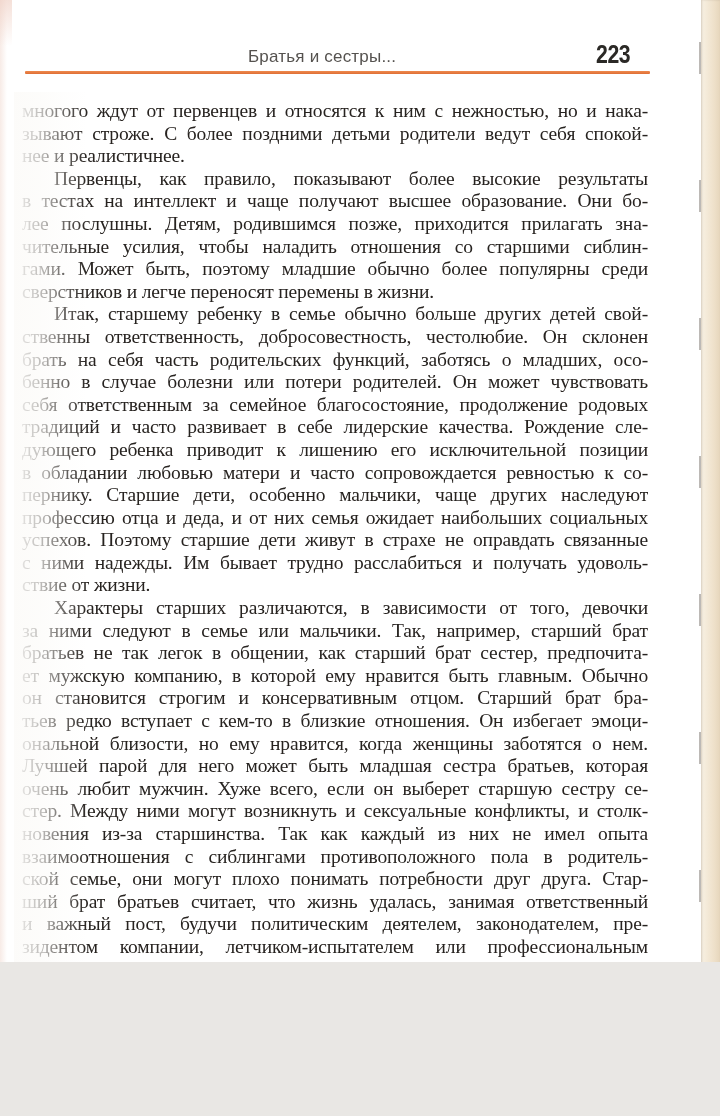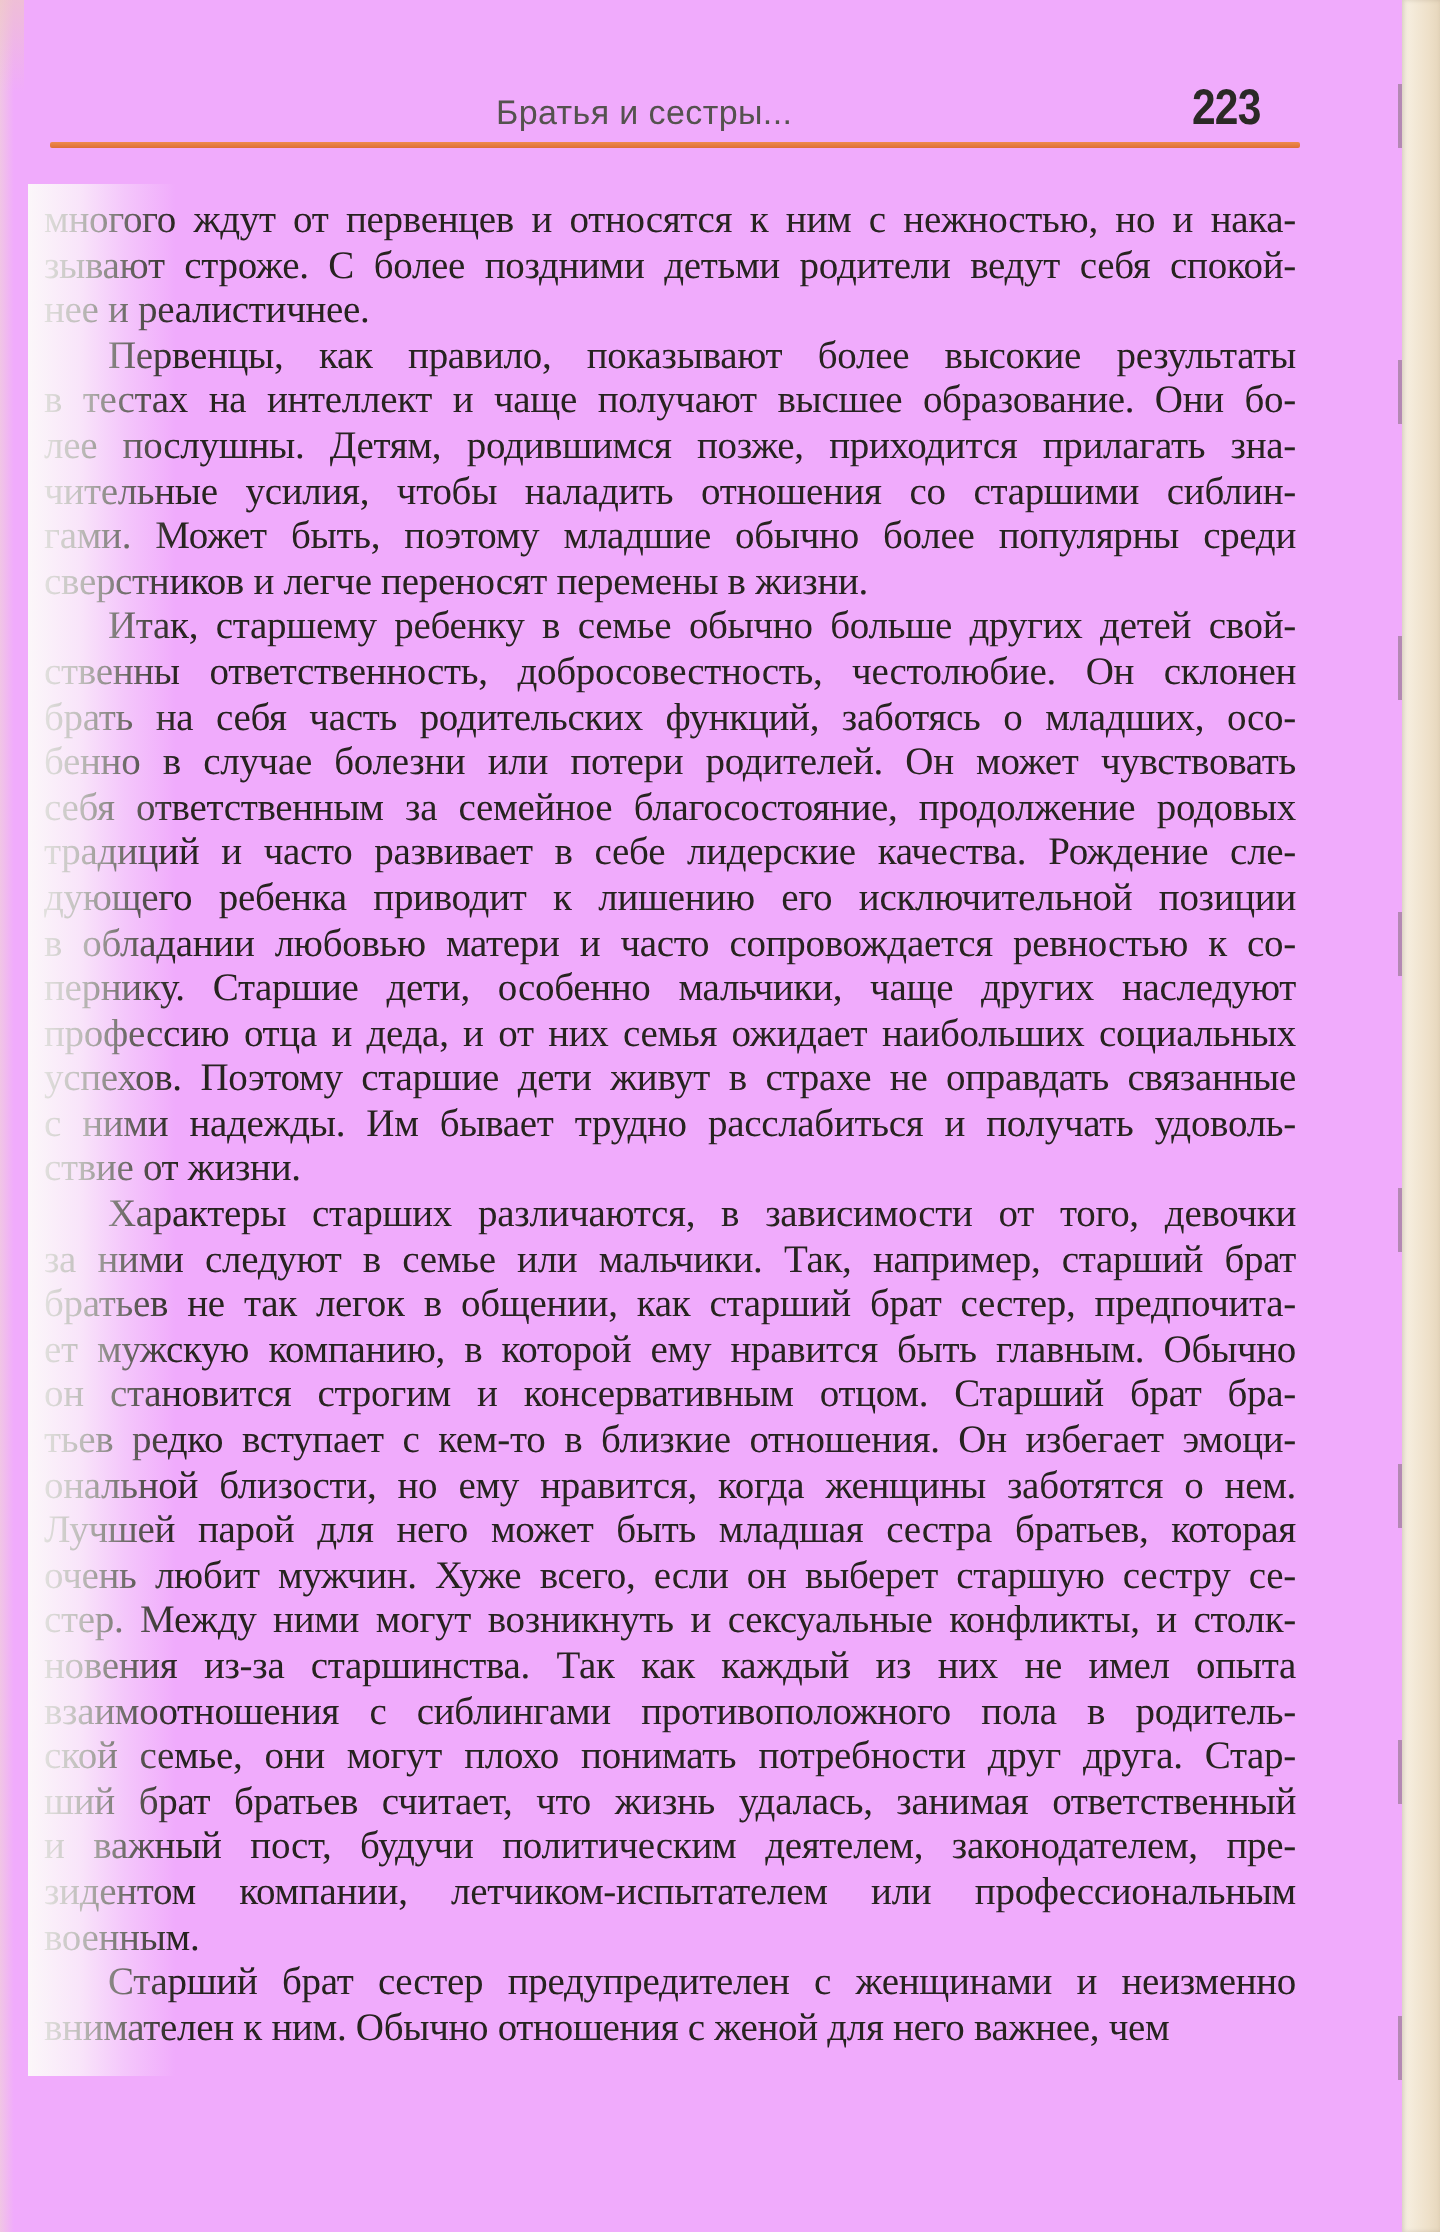--- a/index.html
+++ b/index.html
@@ -1,19 +1,19 @@
 <!DOCTYPE html>
 <html lang="ru"><head>
 <meta charset="utf-8">
 <style>
   html,body{margin:0;padding:0;background:#e9e7e4;}
   .page{
     position:relative;
-    width:720px;height:1116px;
-    background:#f0abfc;
+    width:720px;height:962px;
+    background:#ffffff;
     overflow:hidden;
     font-family:"Liberation Serif", serif;
   }
   
   .running-head{position:absolute;top:0;left:0;width:100%;height:80px;}
   .head-title{
     position:absolute;left:248px;top:47px;
     font-family:"Liberation Sans", sans-serif;
     font-size:17px;color:#55524f;letter-spacing:.2px;
     white-space:nowrap;

